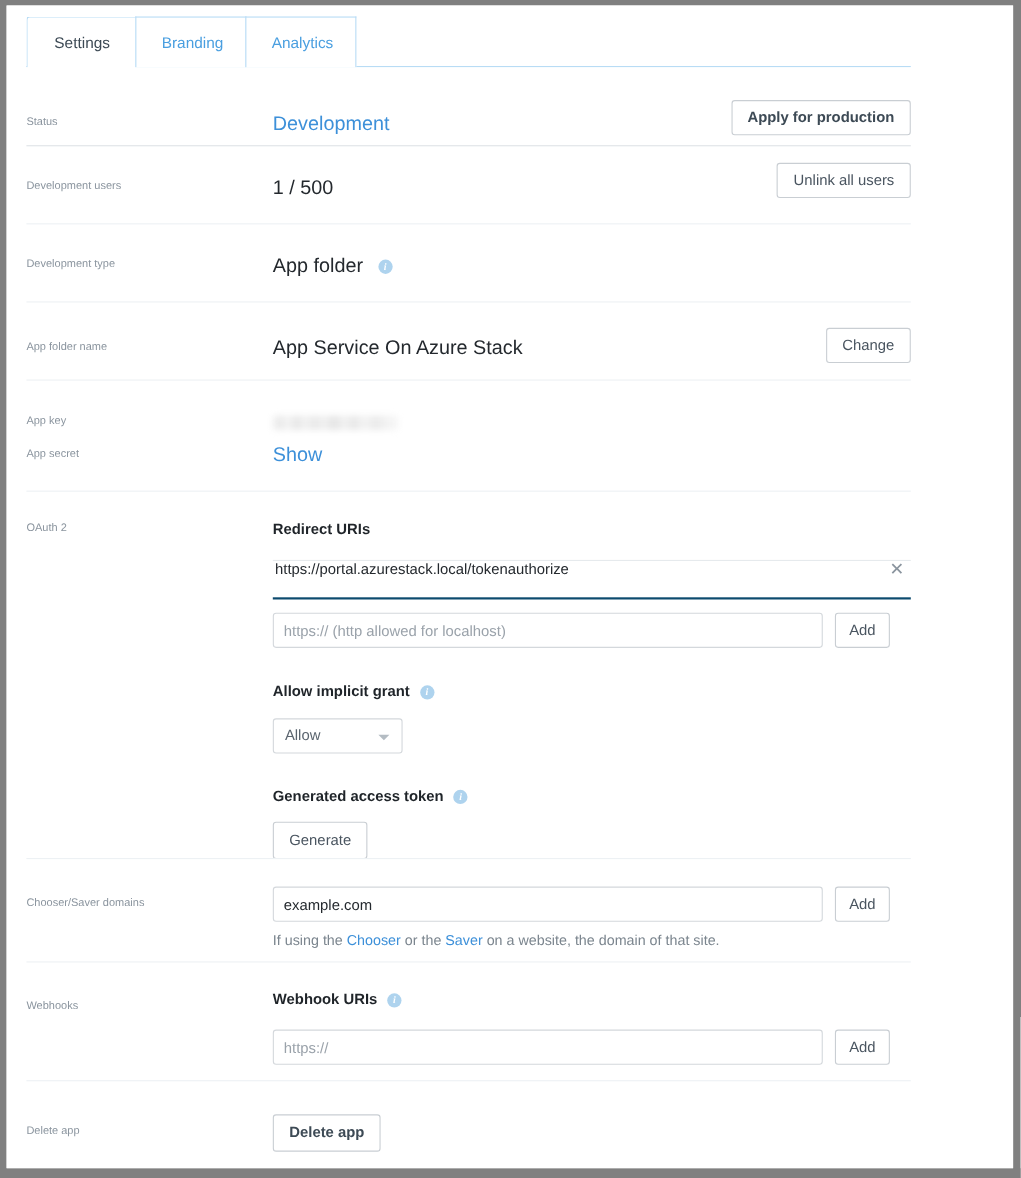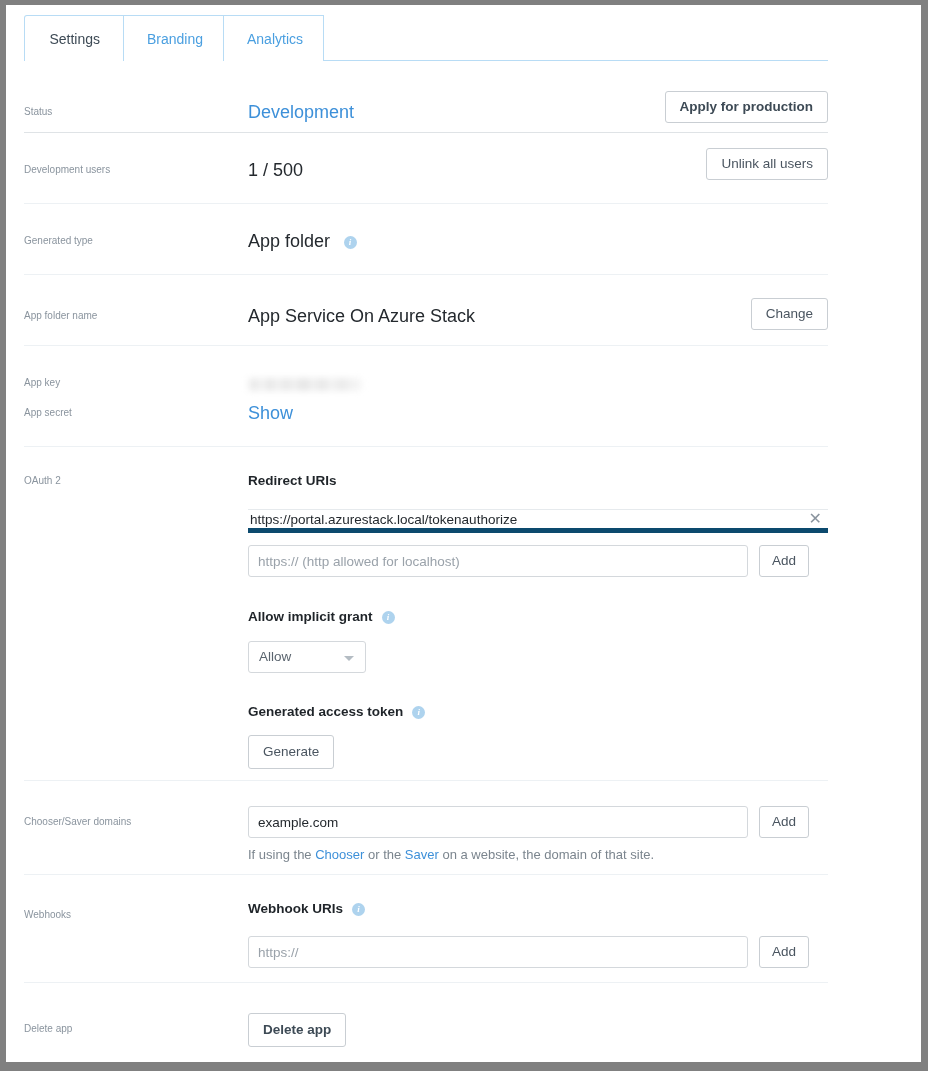--- a/index.html
+++ b/index.html
@@ -196,25 +196,24 @@
     vertical-align: middle;
     cursor: pointer;
     flex: 0 0 auto;
   }
 
   
   .uri-list { width: 580px; }
   .uri-item {
     position: relative;
     display: flex;
-    align-items: center;
     justify-content: space-between;
     border-top: 1px solid #e6eaed;
-    border-bottom: 5px solid #0c4a6e;
-    height: 24px;
+    border-bottom: 2px solid #0c4a6e;
+    height: 36px;
     font-size: 13.5px;
     color: #24292e;
     padding: 0 2px 0 2px;
     box-sizing: border-box;
   }
   .x-btn {
     color: #8a949e;
     font-size: 16px;
     line-height: 16px;
     cursor: pointer;
@@ -308,21 +307,21 @@
         <div class="label">Development users</div>
         <div class="content">
           <span class="value">1 / 500</span>
           <div class="right-action" style="top:-13px;right:0;">
             <button class="btn">Unlink all users</button>
           </div>
         </div>
       </div>
 
       <div class="row" style="height:71px;padding-top:28px;">
-        <div class="label">Generated type</div>
+        <div class="label">Development type</div>
         <div class="content">
           <span class="value">App folder</span>
           <span class="info-icon" style="margin-left:9px;">i</span>
         </div>
       </div>
 
       <div class="row" style="height:71px;padding-top:32px;">
         <div class="label">App folder name</div>
         <div class="content">
           <span class="value">App Service On Azure Stack</span>

